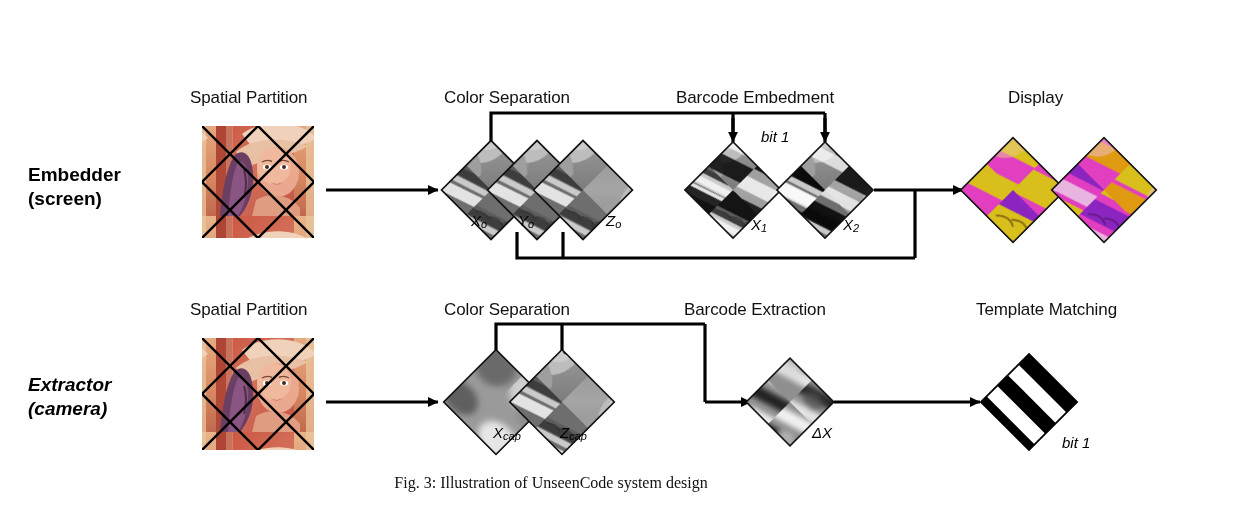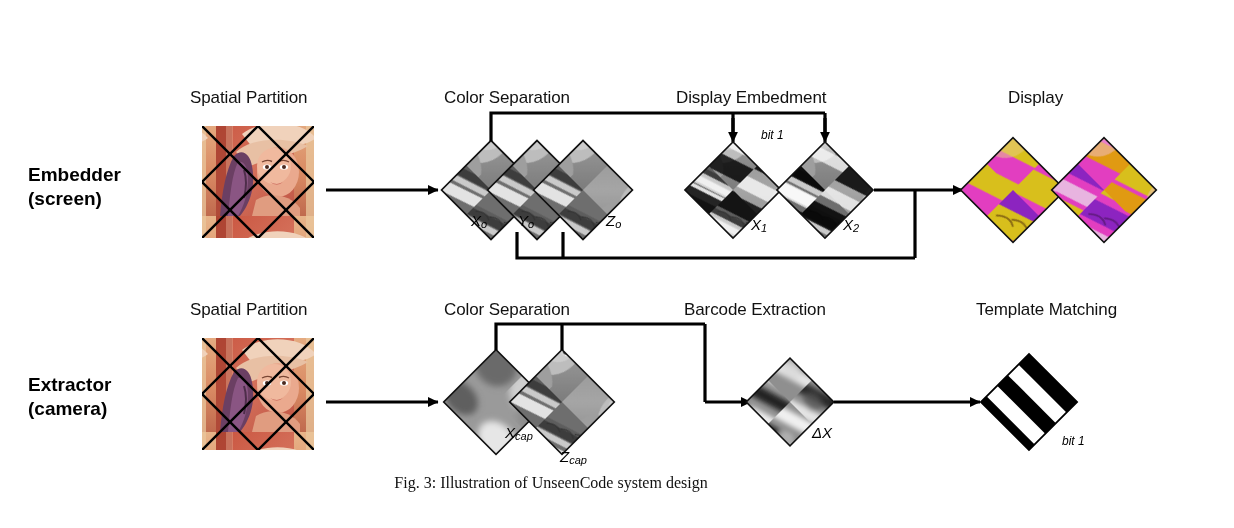--- a/index.html
+++ b/index.html
@@ -55,21 +55,21 @@
   }
   .node-label .sub {
     font-size: 11px;
     vertical-align: -0.18em;
     font-style: italic;
   }
   .bit-label {
     position: absolute;
     font-family: "Liberation Sans", sans-serif;
     font-style: italic;
-    font-size: 12px;
+    font-size: 15px;
     color: #000000;
     white-space: nowrap;
   }
   .caption {
     position: absolute;
     left: 13px;
     top: 474px;
     width: 1076px;
     text-align: center;
     font-family: "Liberation Serif", serif;
@@ -81,28 +81,28 @@
 </head>
 <body>
 
 <div id="figure-root">
 
   <div class="row-label" style="left:28px; top:163px; width:150px;">
     <div>Embedder</div>
     <div>(screen)</div>
   </div>
 
-  <div class="row-label" style="left:28px; top:373px; width:150px;">
+  <div class="row-label" style="left:28px; top:373px; width:150px;font-style:italic;">
     <div>Extractor</div>
     <div>(camera)</div>
   </div>
 
   <div class="stage-label" style="left:190px; top:88px;">Spatial Partition</div>
   <div class="stage-label" style="left:444px; top:88px;">Color Separation</div>
-  <div class="stage-label" style="left:676px; top:88px;">Display Embedment</div>
+  <div class="stage-label" style="left:676px; top:88px;">Barcode Embedment</div>
   <div class="stage-label" style="left:1008px; top:88px;">Display</div>
 
   <div class="stage-label" style="left:190px; top:300px;">Spatial Partition</div>
   <div class="stage-label" style="left:444px; top:300px;">Color Separation</div>
   <div class="stage-label" style="left:684px; top:300px;">Barcode Extraction</div>
   <div class="stage-label" style="left:976px; top:300px;">Template Matching</div>
 
   <svg class="stage" viewBox="0 0 1234 528">
     <defs>
 
@@ -423,24 +423,24 @@
   </div>
   <div class="node-label" style="left:751px; top:216px;">
     <span>X</span><span class="sub">1</span>
   </div>
   <div class="node-label" style="left:843px; top:216px;">
     <span>X</span><span class="sub">2</span>
   </div>
 
   <div class="bit-label" style="left:761px; top:128px;">bit 1</div>
 
-  <div class="node-label" style="left:474px; top:424px;padding-left:31px;">
+  <div class="node-label" style="left:462px; top:424px;padding-left:31px;">
     <span>X</span><span class="sub">cap</span>
   </div>
-  <div class="node-label" style="left:560px; top:448px;text-align:right;">
+  <div class="node-label" style="left:560px; top:424px;text-align:right;">
     <span>Z</span><span class="sub">cap</span>
   </div>
   <div class="node-label" style="left:812px; top:424px;">
     <span>ΔX</span><span class="sub"></span>
   </div>
 
   <div class="bit-label" style="left:1062px; top:434px;">bit 1</div>
 
   <div class="caption">Fig. 3: Illustration of UnseenCode system design</div>
 

